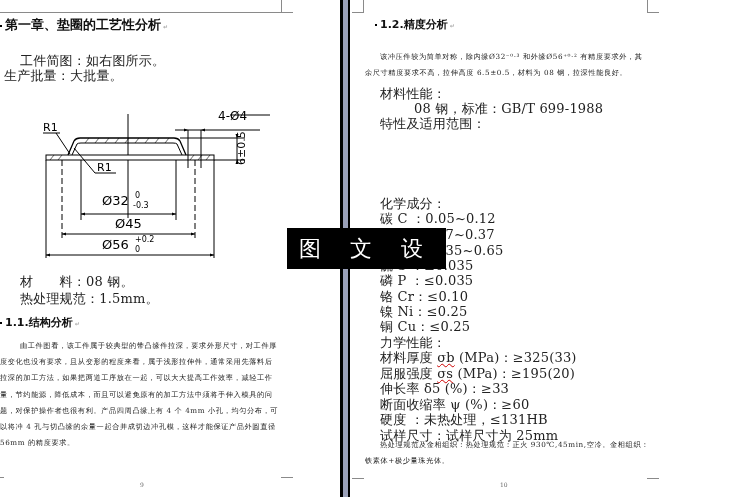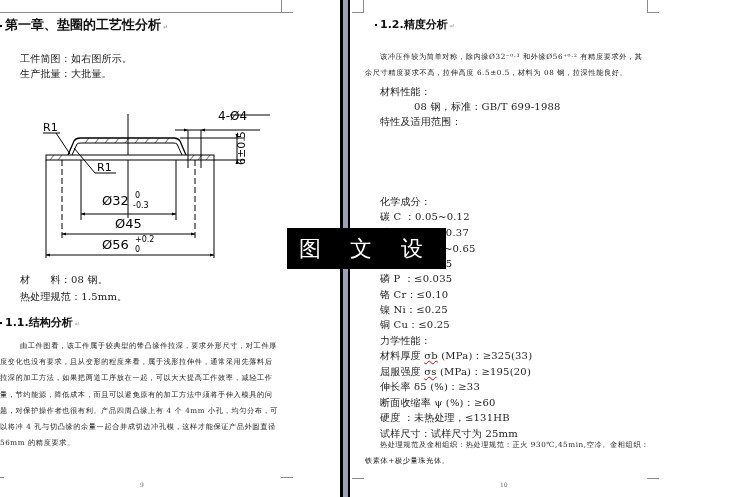--- a/index.html
+++ b/index.html
@@ -6,21 +6,21 @@
   body { width:733px; height:497px; position:relative; overflow:hidden; background:#ffffff;
          font-family:"DejaVu Serif", "Liberation Serif", serif; color:#111; }
   .page { position:absolute; top:0; height:497px; background:#fff; overflow:hidden; }
   #page-left { left:0; width:340px; }
   #page-right { left:350px; width:383px; }
   .sep-black { position:absolute; top:0; height:497px; background:#000; }
   .sep-gray { position:absolute; top:0; height:497px; background:#9aa0b8; }
   .mark { position:absolute; background:#8a8a8a; }
   .h1 { position:absolute; font-family:"DejaVu Sans", sans-serif; font-weight:bold; font-size:13px; white-space:nowrap; }
   .h2 { position:absolute; font-family:"DejaVu Sans", sans-serif; font-weight:bold; font-size:11px; white-space:nowrap; }
-  .t { position:absolute; font-size:10px; white-space:nowrap; color:#222; letter-spacing:0.2px; }
+  .t { position:absolute; font-size:13px; white-space:nowrap; color:#222; letter-spacing:0.2px; }
   .para { position:absolute; font-size:7.2px; line-height:16.2px; color:#222; letter-spacing:0.6px; }
   .pm { color:#aaa; font-size:6px; margin-left:2px; }
   .pnum { position:absolute; font-size:6px; color:#666; }
   .bullet { display:inline-block; width:2px; height:2px; background:#000; margin-right:3px; vertical-align:middle; }
   #drawing { position:absolute; left:40px; top:108px; }
   #watermark { position:absolute; left:287px; top:228px; width:159px; height:41px; background:#000;
                color:#fff; font-family:"DejaVu Serif", serif; font-size:22px; line-height:41px;
                text-align:center; letter-spacing:11px; }
   .wavy { text-decoration:underline wavy #c00; text-decoration-thickness:1px; }
 </style>
@@ -30,21 +30,21 @@
 <div id="page-left" class="page">
   <div class="mark" style="left:0;top:12px;width:282px;height:1px;"></div>
   <div class="mark" style="left:281px;top:0;width:1px;height:13px;"></div>
   <div class="mark" style="left:281px;top:12px;width:12px;height:1px;"></div>
 
   <div class="h1" style="left:0;top:16px;">
     <span class="bullet"></span><span>第一章、垫圈的工艺性分析</span><span class="pm">↵</span>
   </div>
 
   <div class="t" style="left:20px;top:52px;">工件简图：如右图所示。</div>
-  <div class="t" style="left:20px;top:67px;text-align:center;">生产批量：大批量。</div>
+  <div class="t" style="left:4px;top:67px;text-align:center;">生产批量：大批量。</div>
 
   <svg id="drawing" width="235" height="150" viewBox="0 0 235 150">
     <g stroke="#000" fill="none" stroke-width="1">
 
       <line x1="88" y1="6" x2="88" y2="110"></line>
 
       <rect x="6" y="47" width="168" height="5" fill="#fff"></rect>
 
       <path d="M28 47 L34 33 Q36 30 40 30 L134 30 Q138 30 140 33 L146 47" stroke-width="1.3"></path>
       <path d="M32 47 L37 36 Q38 35 41 35 L133 35 Q136 35 137 36 L142 47"></path>

